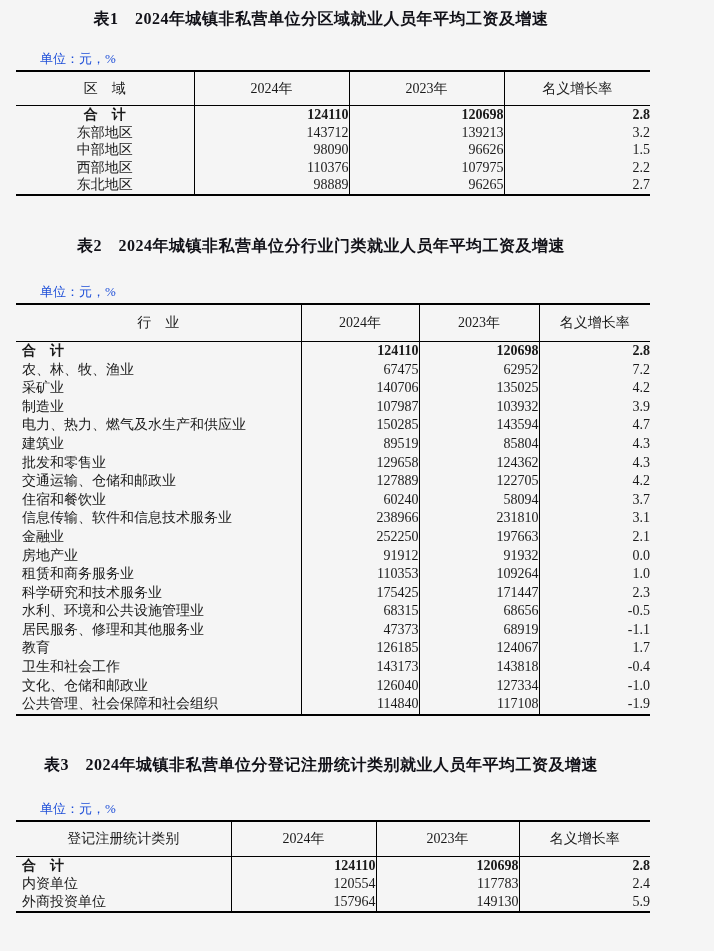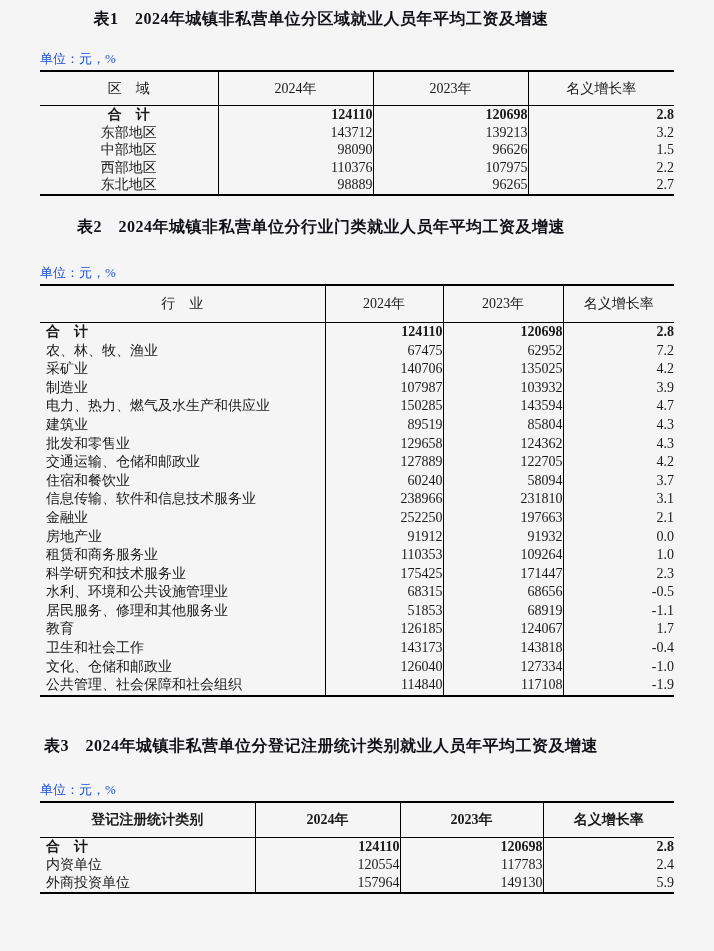--- a/index.html
+++ b/index.html
@@ -21,36 +21,36 @@
   .tbl-title {
     margin: 0 20px;
     padding-top: 8px;
     text-align: center;
     font-size: 16px;
     font-weight: bold;
     line-height: 22px;
     color: #111118;
     letter-spacing: 0.5px;
   }
-  .sec2 .tbl-title { padding-top: 0; margin-top: 20px; }
+  .sec2 .tbl-title { padding-top: 0; margin-top: 39px; }
   .sec3 .tbl-title { padding-top: 0; margin-top: 38px; }
   .unit-note {
     margin: 20px 40px 2px 40px;
     text-align: left;
     font-size: 13px;
     line-height: 18px;
     color: #1d4ed8;
   }
   .sec2 .unit-note { margin-top: 26px; }
   .sec3 .unit-note { margin-top: 24px; }
   table.wage-table {
     table-layout: fixed;
     border-collapse: collapse;
     width: 634px;
-    margin-left: 40px;
+    margin-left: 16px;
     border-top: 2.5px solid #000;
     border-bottom: 2.5px solid #000;
     font-size: 14px;
   }
   table.wage-table th {
     font-weight: normal;
     text-align: center;
     border-bottom: 1px solid #000;
     padding: 0;
   }
@@ -64,21 +64,21 @@
     border-left: 1px solid #000;
   }
   td.num { text-align: right; padding-right: 8px; }
   td.lbl.left { text-align: left; padding-left: 6px; }
   td.lbl.center { text-align: center; }
   tr.total td { font-weight: bold; }
   #t1 th { height: 33px; }
   #t1 td { height: 17.6px; line-height: 17.6px; }
   #t2 th { height: 36px; }
   #t2 td { height: 18.6px; line-height: 18.6px; }
-  #t3 th { height: 34px; font-weight: bold; }
+  #t3 th { height: 34px; }
   #t3 td { height: 18px; line-height: 18px; }
 </style>
 </head>
 <body>
 
 <div class="page">
 
   <section class="sec sec1">
     <h2 class="tbl-title">表1　2024年城镇非私营单位分区域就业人员年平均工资及增速</h2>
     <div class="unit-note">单位：元，%</div>
@@ -236,21 +236,21 @@
             <td class="num">2.3</td>
           </tr>
           <tr>
             <td class="lbl left">水利、环境和公共设施管理业</td>
             <td class="num">68315</td>
             <td class="num">68656</td>
             <td class="num">-0.5</td>
           </tr>
           <tr>
             <td class="lbl left">居民服务、修理和其他服务业</td>
-            <td class="num">51853</td>
+            <td class="num">47373</td>
             <td class="num">68919</td>
             <td class="num">-1.1</td>
           </tr>
           <tr>
             <td class="lbl left">教育</td>
             <td class="num">126185</td>
             <td class="num">124067</td>
             <td class="num">1.7</td>
           </tr>
           <tr>

